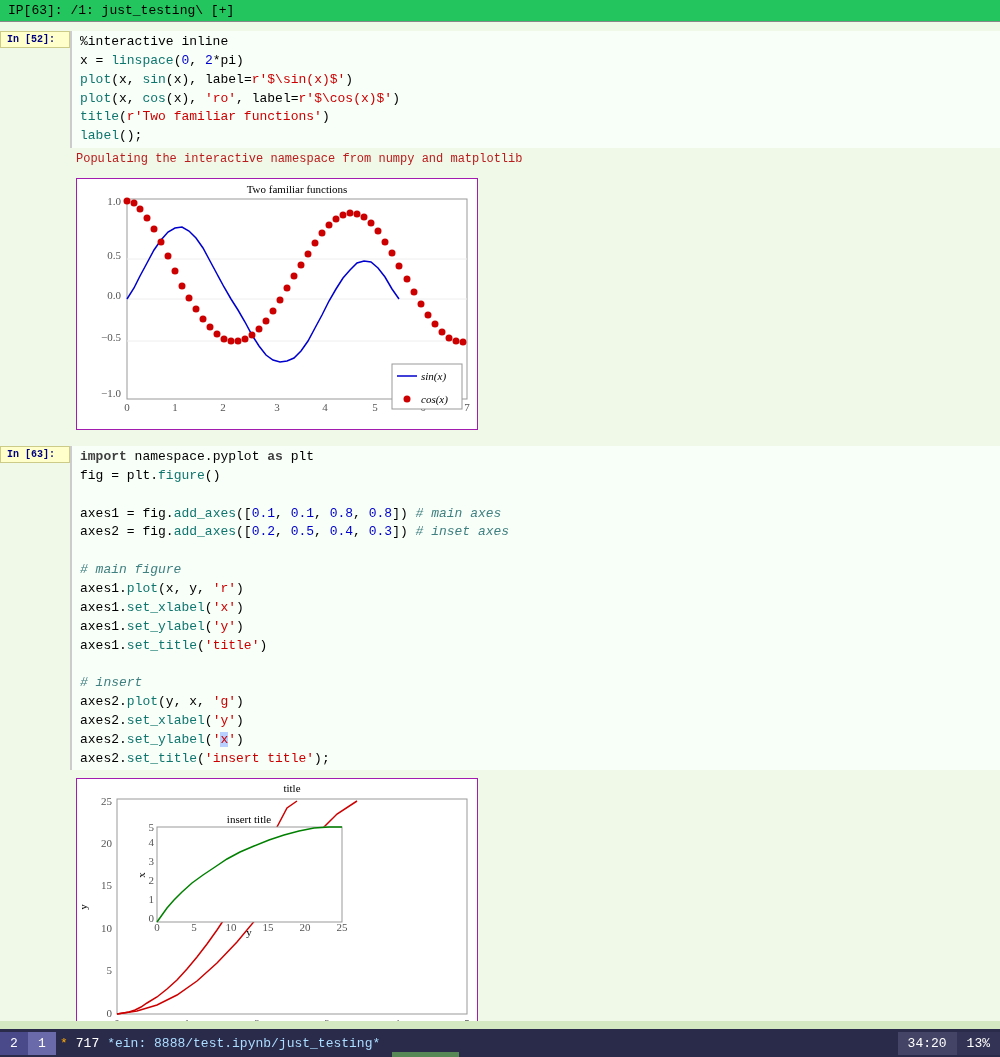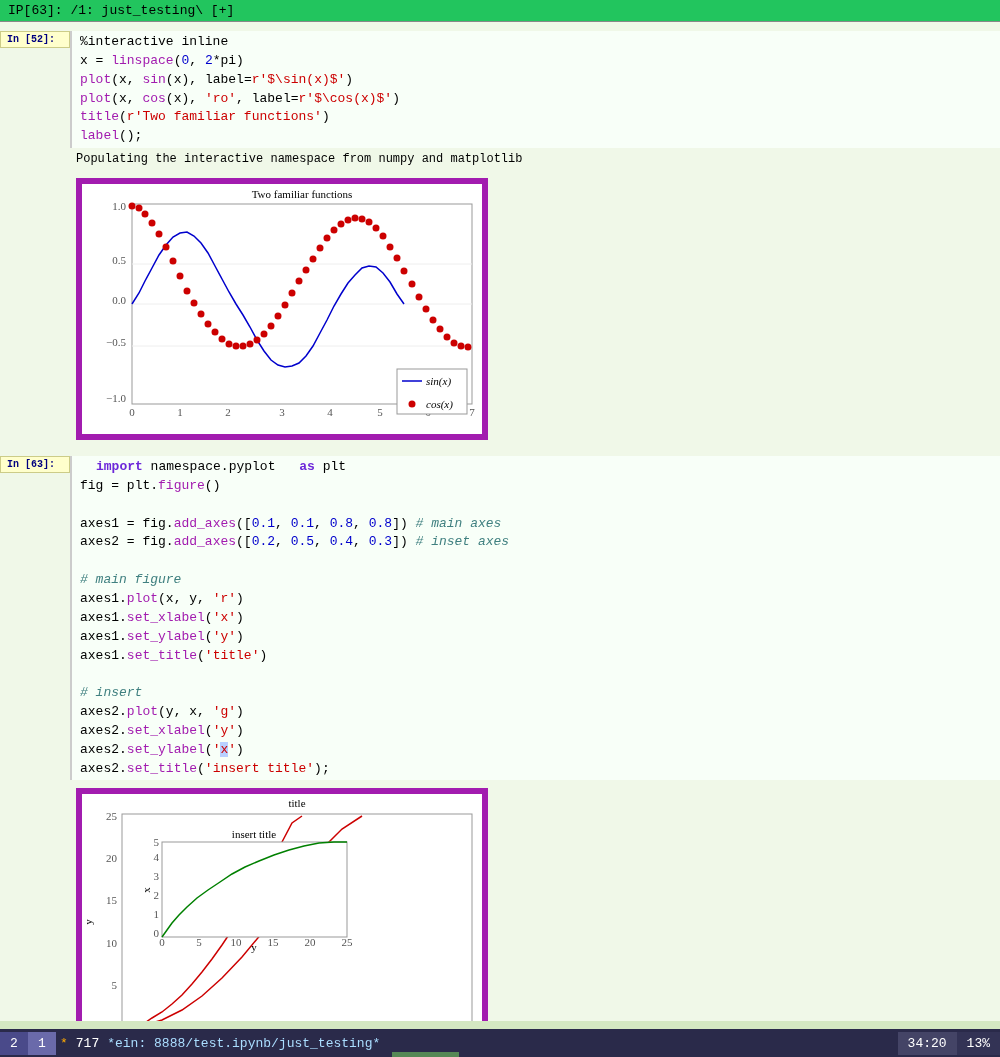--- a/index.html
+++ b/index.html
@@ -61,34 +61,34 @@
     }
 
     .cell-output {
       padding: 2px 8px 2px 76px;
       color: #333;
       line-height: 1.5;
       font-size: 12px;
     }
 
     
-    .kw { color: #6d28d9; font-weight: bold; margin-left: 16px; } 
-    .func { color: #a21caf; }
+    .kw { color: #404040; font-weight: bold; } 
+    .func { color: #0f766e; }
     .str { color: #cc0000; }
     .comment { color: #408080; font-style: italic; }
     .num { color: #0000cc; }
     .var { color: #000000; }
     .paren { color: #000000; }
-    .output-text { color: #000000; font-size: 12px; }
+    .output-text { color: #b91c1c; font-size: 12px; }
 
     
     .plot-container {
       margin: 8px 0 8px 76px;
       background: white;
-      border: 6px solid #a21caf;
+      border: 1px solid #a21caf;
       display: inline-block;
     }
 
     
     .status-bar {
       position: fixed;
       bottom: 0;
       left: 0;
       width: 1000px;
       height: 28px;

